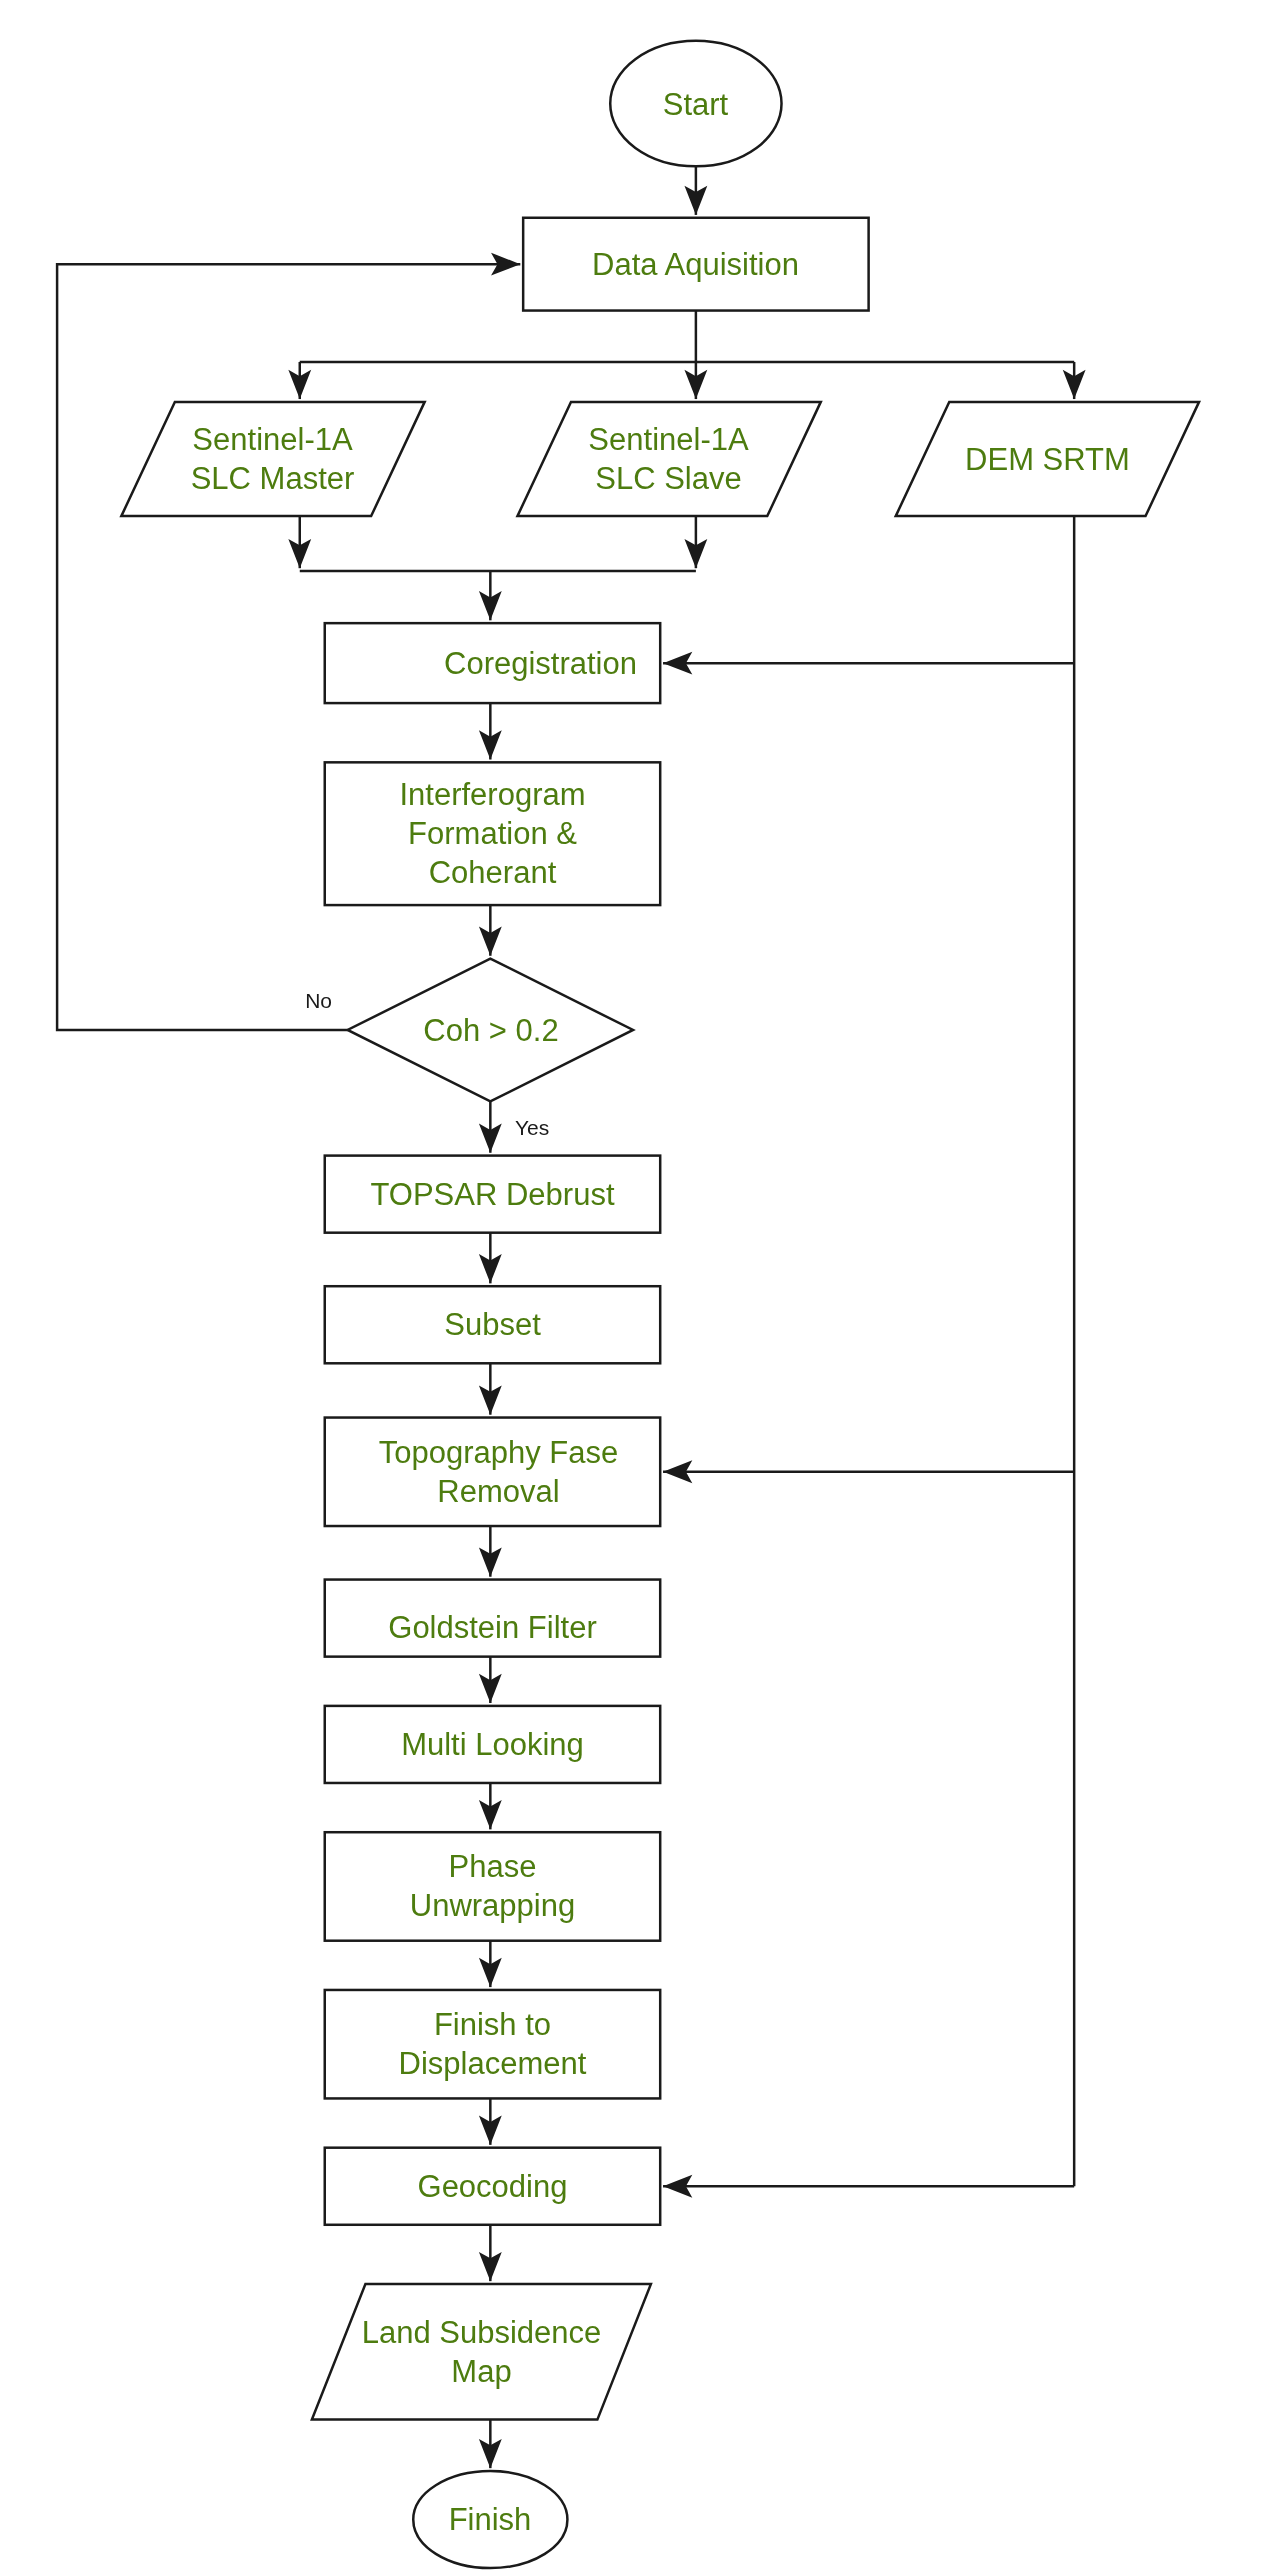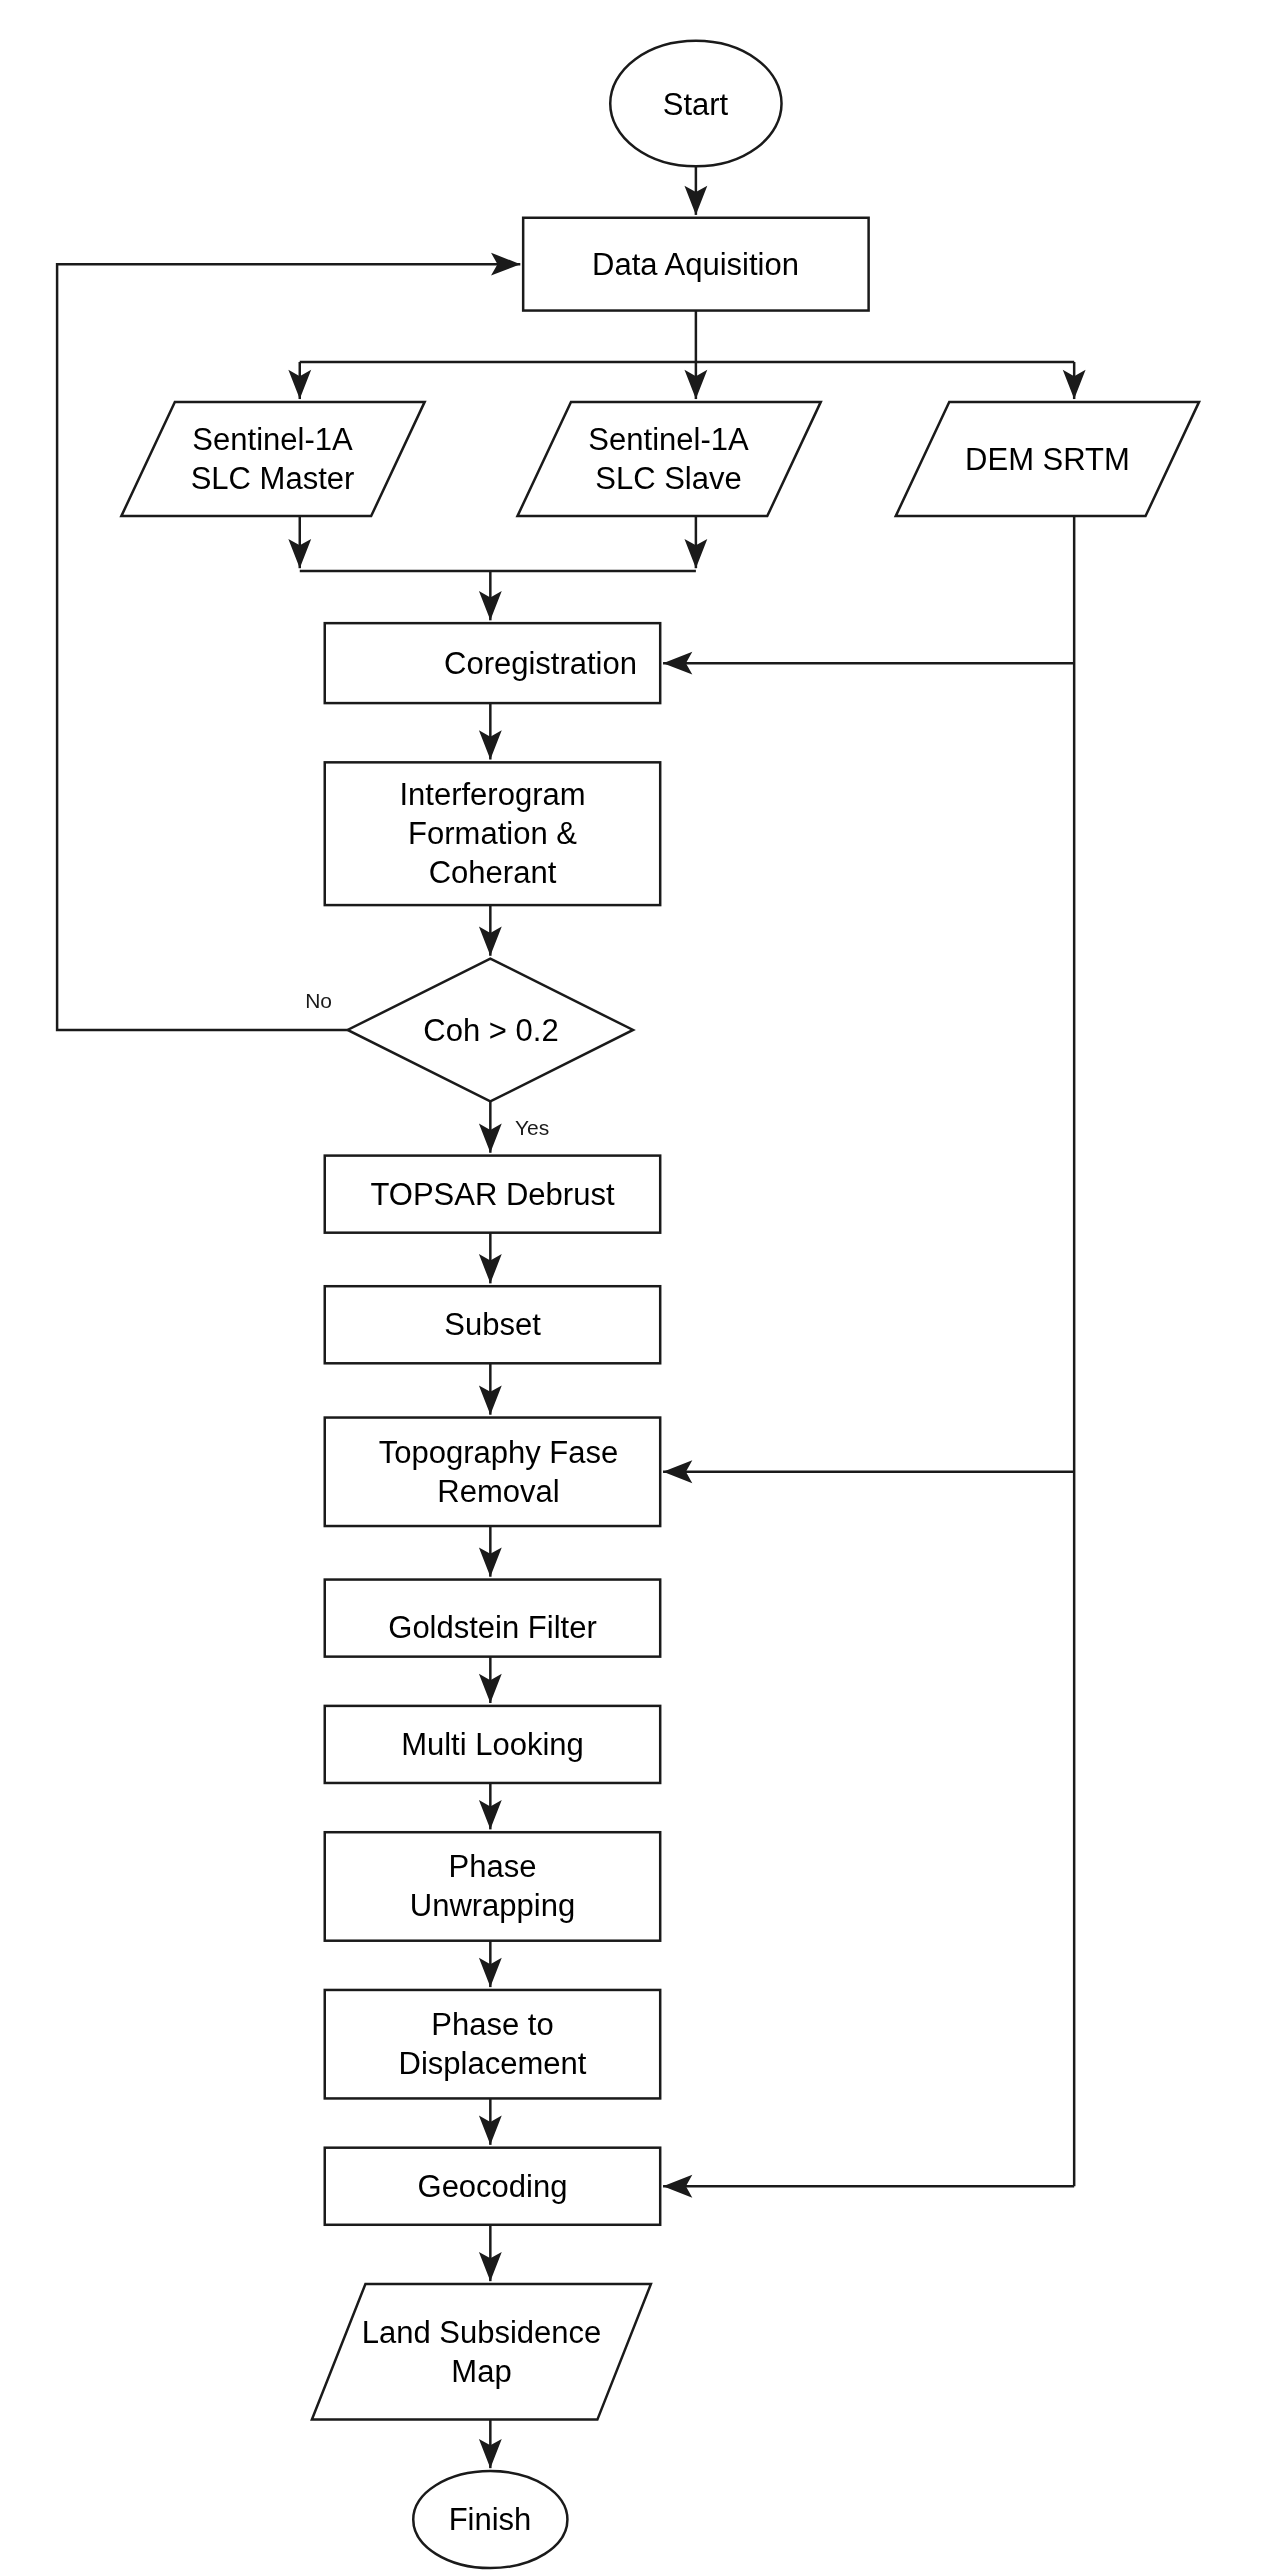--- a/index.html
+++ b/index.html
@@ -34,21 +34,21 @@
     stroke-width: 3.5;
   }
   .lbl {
     position: absolute;
     display: flex;
     align-items: center;
     justify-content: center;
     text-align: center;
     font-size: 31px;
     line-height: 39px;
-    color: #000000;
+    color: #4d7c0f;
     white-space: pre;
   }
   .lbl .line { display: block; }
   .lbl.multiline { flex-direction: column; }
   .edge-label {
     position: absolute;
     font-size: 21px;
     line-height: 39px;
     color: #1a1a1a;
   }
@@ -157,21 +157,21 @@
   <div class="lbl" style="left:325px; top:1580px; width:335px; height:95px;">Goldstein Filter</div>
 
   <div class="lbl" style="left:325px; top:1706px; width:335px; height:77px;">Multi Looking</div>
 
   <div class="lbl multiline" style="left:325px; top:1832px; width:335px; height:108px;">
     <span class="line">Phase</span>
     <span class="line">Unwrapping</span>
   </div>
 
   <div class="lbl multiline" style="left:325px; top:1990px; width:335px; height:108px;">
-    <span class="line">Phase to</span>
+    <span class="line">Finish to</span>
     <span class="line">Displacement</span>
   </div>
 
   <div class="lbl" style="left:325px; top:2148px; width:335px; height:77px;">Geocoding</div>
 
   <div class="lbl multiline" style="left:312px; top:2284px; width:339px; height:136px;">
     <span class="line">Land Subsidence</span>
     <span class="line">Map</span>
   </div>
 

